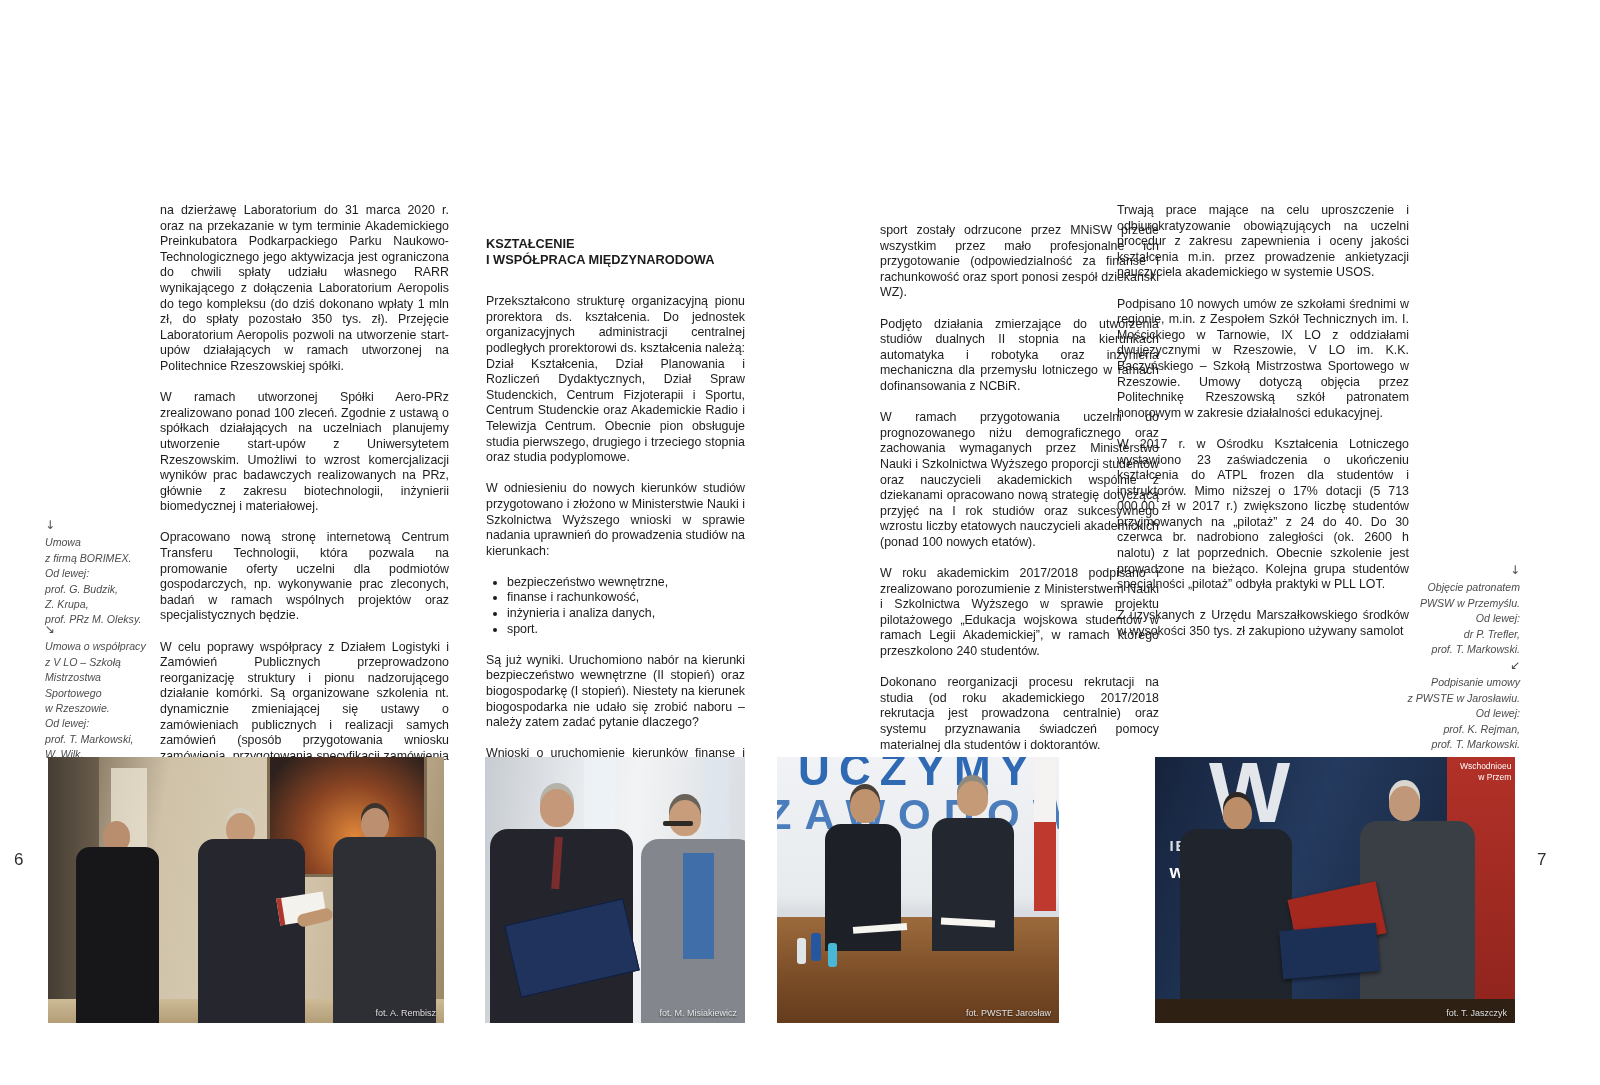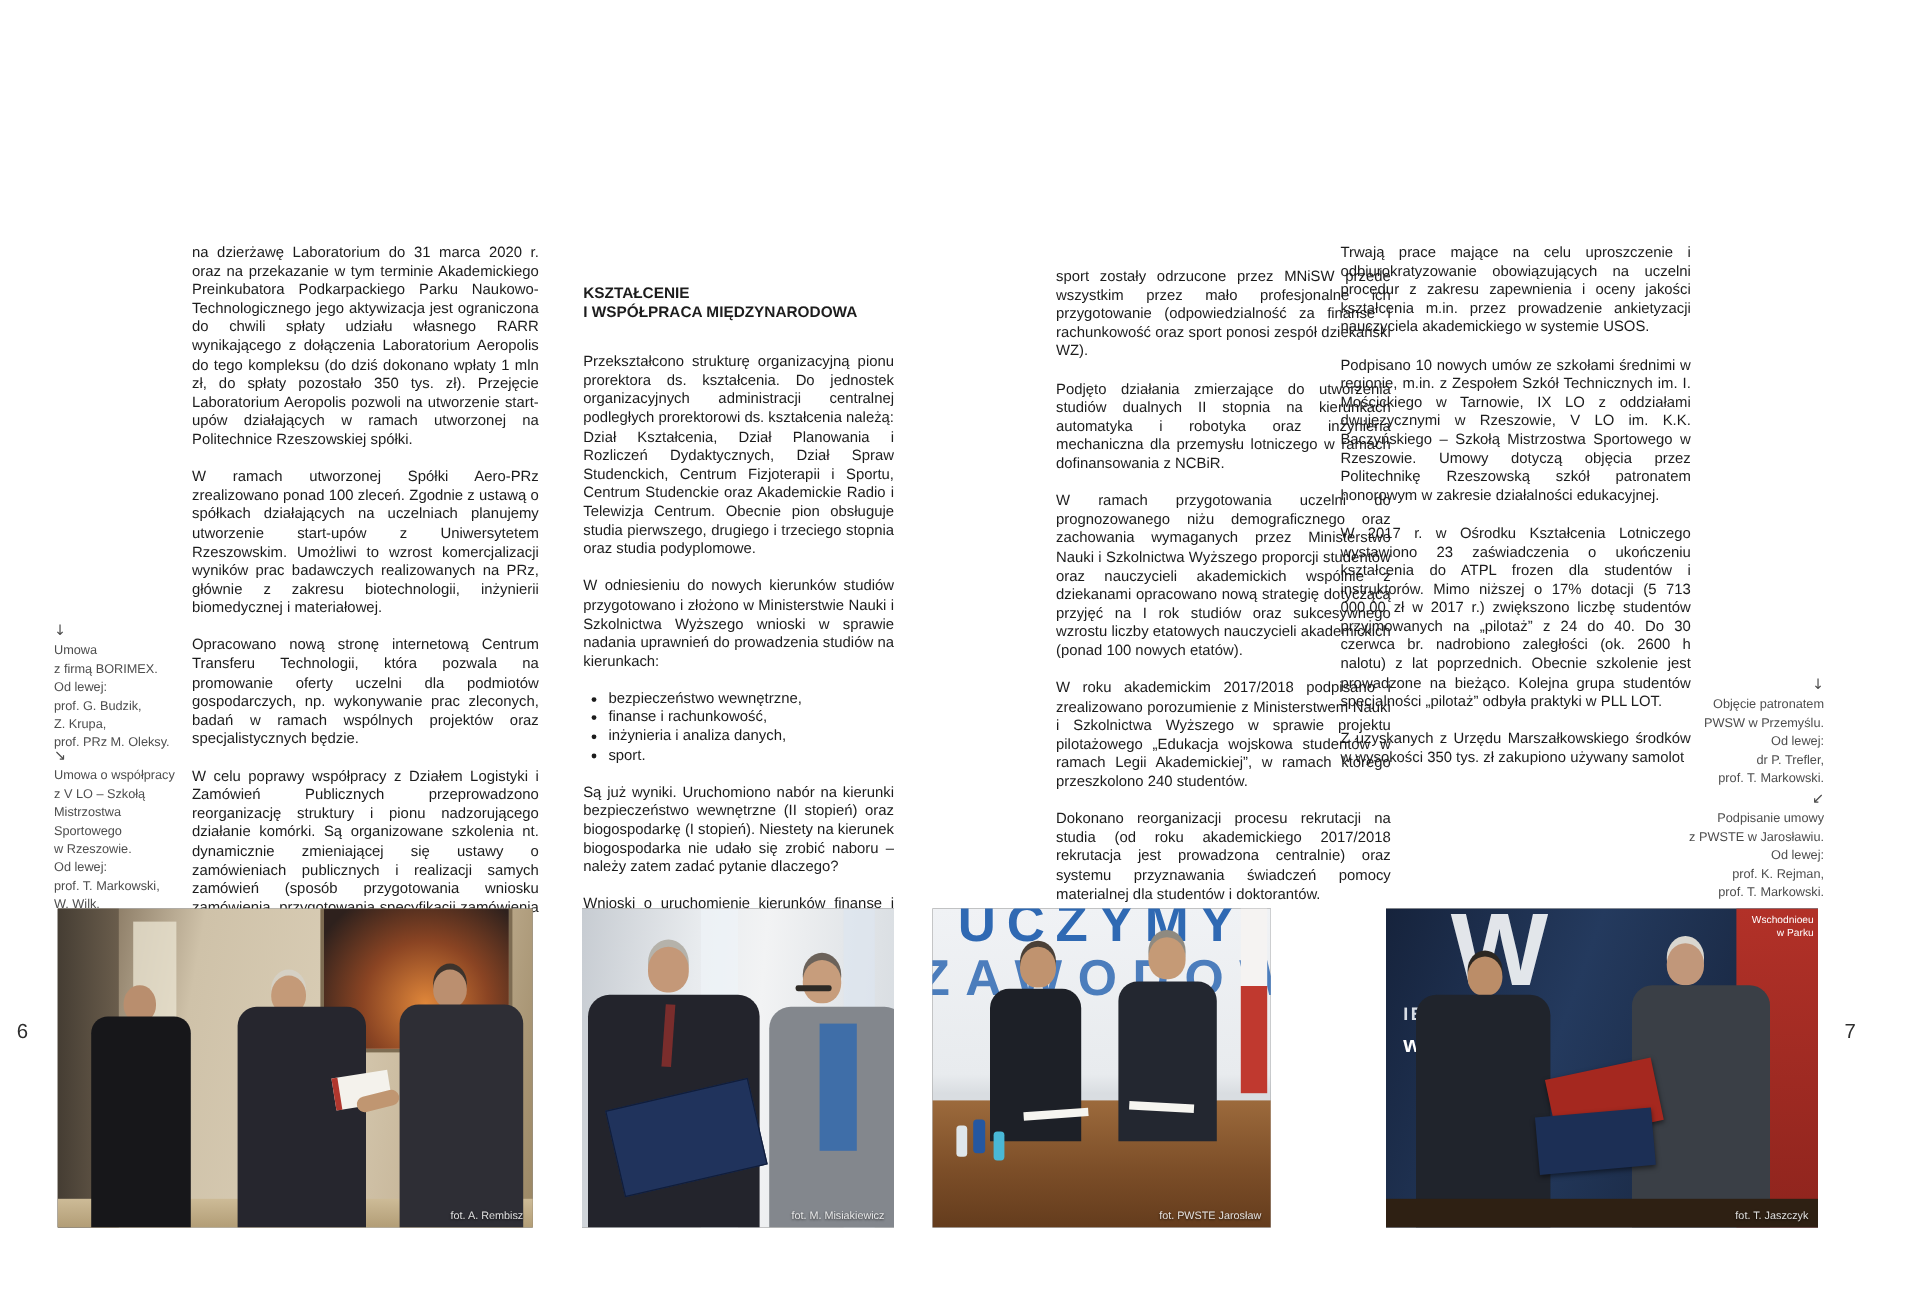--- a/index.html
+++ b/index.html
@@ -10,21 +10,21 @@
   .col p:last-child{margin-bottom:0;}
   .col1{left:160px;width:289px;}
   .col2{left:486px;width:259px;margin-top:33px;}
   .col3{left:880px;width:279px;margin-top:20px;}
   .col4{left:1117px;width:292px;}
   .heading{font-weight:bold;font-size:12.8px;line-height:15.6px;text-align:left;margin:0 0 27px 0;}
   ul.kierunki{margin:0 0 15.6px 0;padding-left:21px;}
   ul.kierunki li{margin:0;}
   .mcap{position:absolute;font-size:10.6px;line-height:15.4px;color:#4d4d4d;}
   .mcap .arrow{font-family:"DejaVu Sans",sans-serif;font-size:12px;margin-bottom:2px;}
-  .mcap .cap-text{white-space:pre-line;}
+  .mcap .cap-text{white-space:pre-line;font-style:italic;}
   .mcap-left{left:45px;width:104px;text-align:left;}
   .mcap-right{left:1404px;width:116px;text-align:right;}
   .pagenum{position:absolute;font-size:17px;color:#2e2e2e;}
   .photo{position:absolute;top:757px;height:266px;overflow:hidden;background:#777;}
   .abs{position:absolute;}
   .credit{position:absolute;bottom:5px;right:8px;font-size:9px;color:#f2f2f2;opacity:.9;
           text-shadow:0 1px 2px rgba(0,0,0,.75);white-space:nowrap;}
   .head-sh{border-radius:50% 50% 46% 46%;}
 </style>
 </head>
@@ -161,21 +161,21 @@
     <div class="abs" style="left:18%;top:70%;width:9px;height:24px;background:#49b8d6;border-radius:3px;"></div>
     <span class="credit">fot. PWSTE Jarosław</span>
   </div>
 
   <div class="photo" style="left:1155px;width:360px;">
     <div class="abs" style="inset:0;background:linear-gradient(110deg,#16233c 0%,#243a5e 40%,#1b2b47 70%,#152238 100%);"></div>
     <div class="abs" style="left:15%;top:-14px;font-weight:bold;font-size:86px;color:#f4f6f8;opacity:.92;">W</div>
     <div class="abs" style="right:0;top:0;width:19%;height:100%;background:linear-gradient(180deg,#b23128,#8e241d);"></div>
     <div class="abs" style="right:1%;top:4px;width:18%;font-size:8.5px;color:#ffffff;text-align:right;line-height:11px;">
       <div>Wschodnioeu</div>
-      <div>w Parku</div>
+      <div>w Przem</div>
     </div>
     <div class="abs" style="left:4%;top:30%;font-weight:bold;font-size:15px;letter-spacing:2px;color:#eef1f5;opacity:.9;">IE · PRAKTY</div>
     <div class="abs" style="left:4%;top:39%;font-weight:bold;font-size:19px;letter-spacing:1px;color:#ffffff;">www.p</div>
     <div class="abs head-sh" style="left:19%;top:15%;width:29px;height:33px;background:#bb8d68;box-shadow:0 -5px 0 0 #2c2722;"></div>
     <div class="abs" style="left:7%;top:27%;width:31%;height:73%;background:#20242c;border-radius:17px 17px 0 0;"></div>
     <div class="abs head-sh" style="left:65%;top:11%;width:31px;height:35px;background:#c1977a;box-shadow:0 -6px 0 0 #d9d6cf;"></div>
     <div class="abs" style="left:57%;top:24%;width:32%;height:76%;background:#3a3f46;border-radius:17px 17px 0 0;"></div>
     <div class="abs" style="left:38%;top:50%;width:25%;height:20%;background:#a5281f;transform:rotate(-12deg);box-shadow:0 2px 4px rgba(0,0,0,.5);"></div>
     <div class="abs" style="left:35%;top:64%;width:27%;height:18%;background:#1c2f55;transform:rotate(-5deg);box-shadow:0 2px 4px rgba(0,0,0,.5);"></div>
     <div class="abs" style="left:0;bottom:0;width:100%;height:9%;background:#2e2013;"></div>

